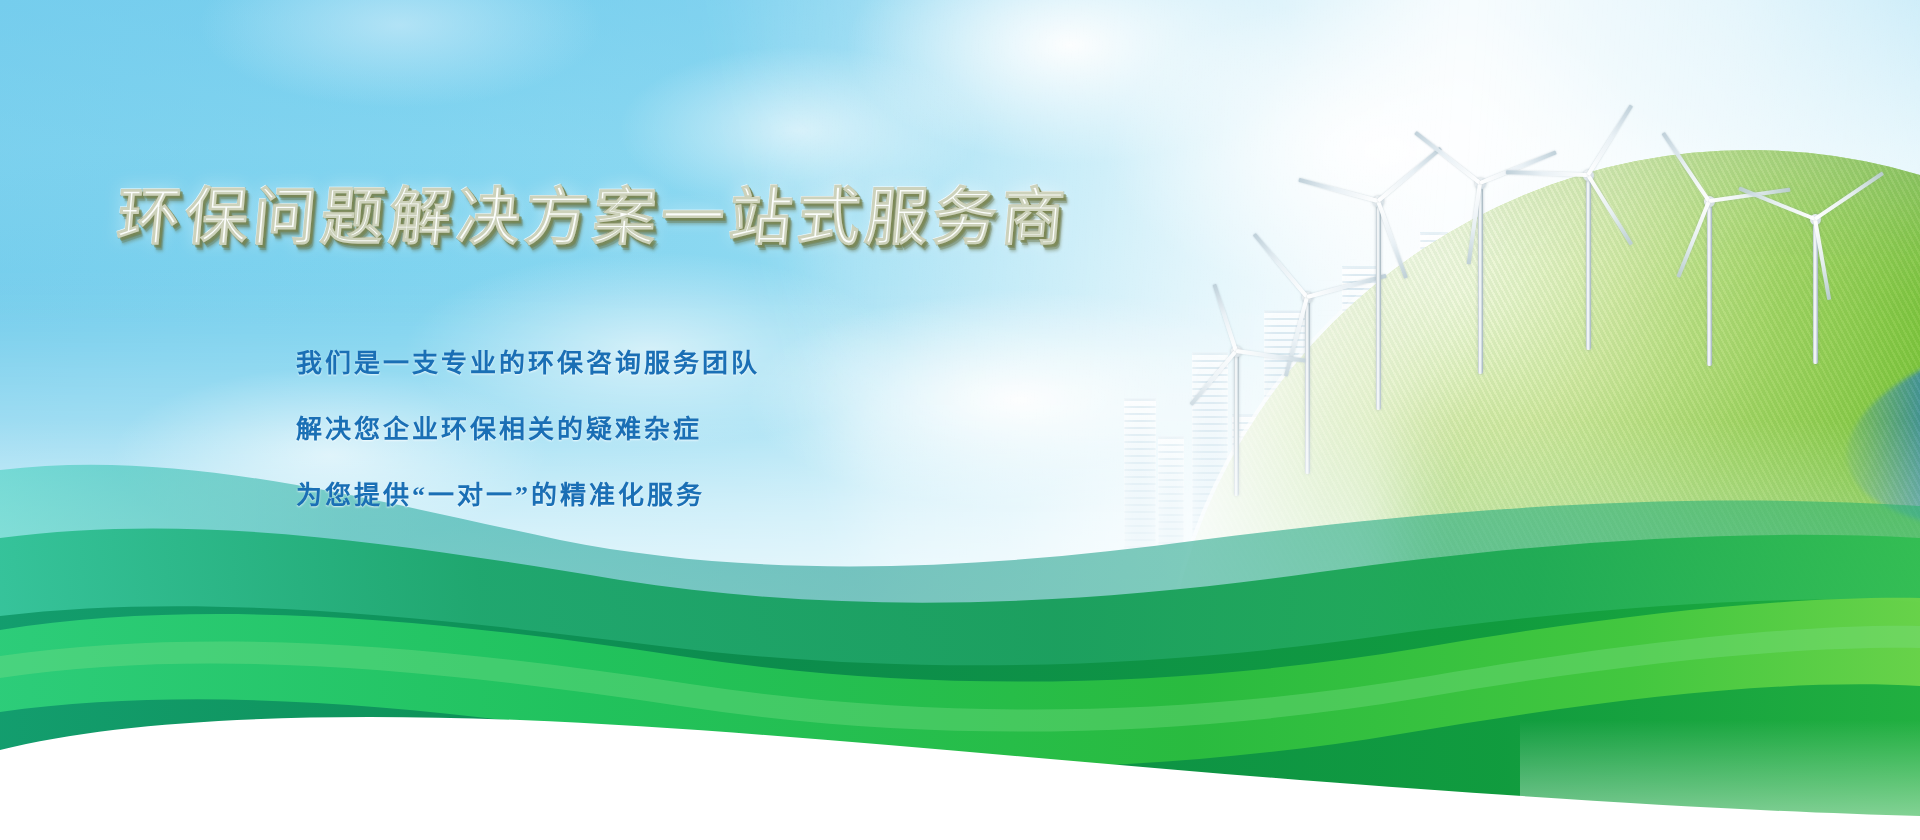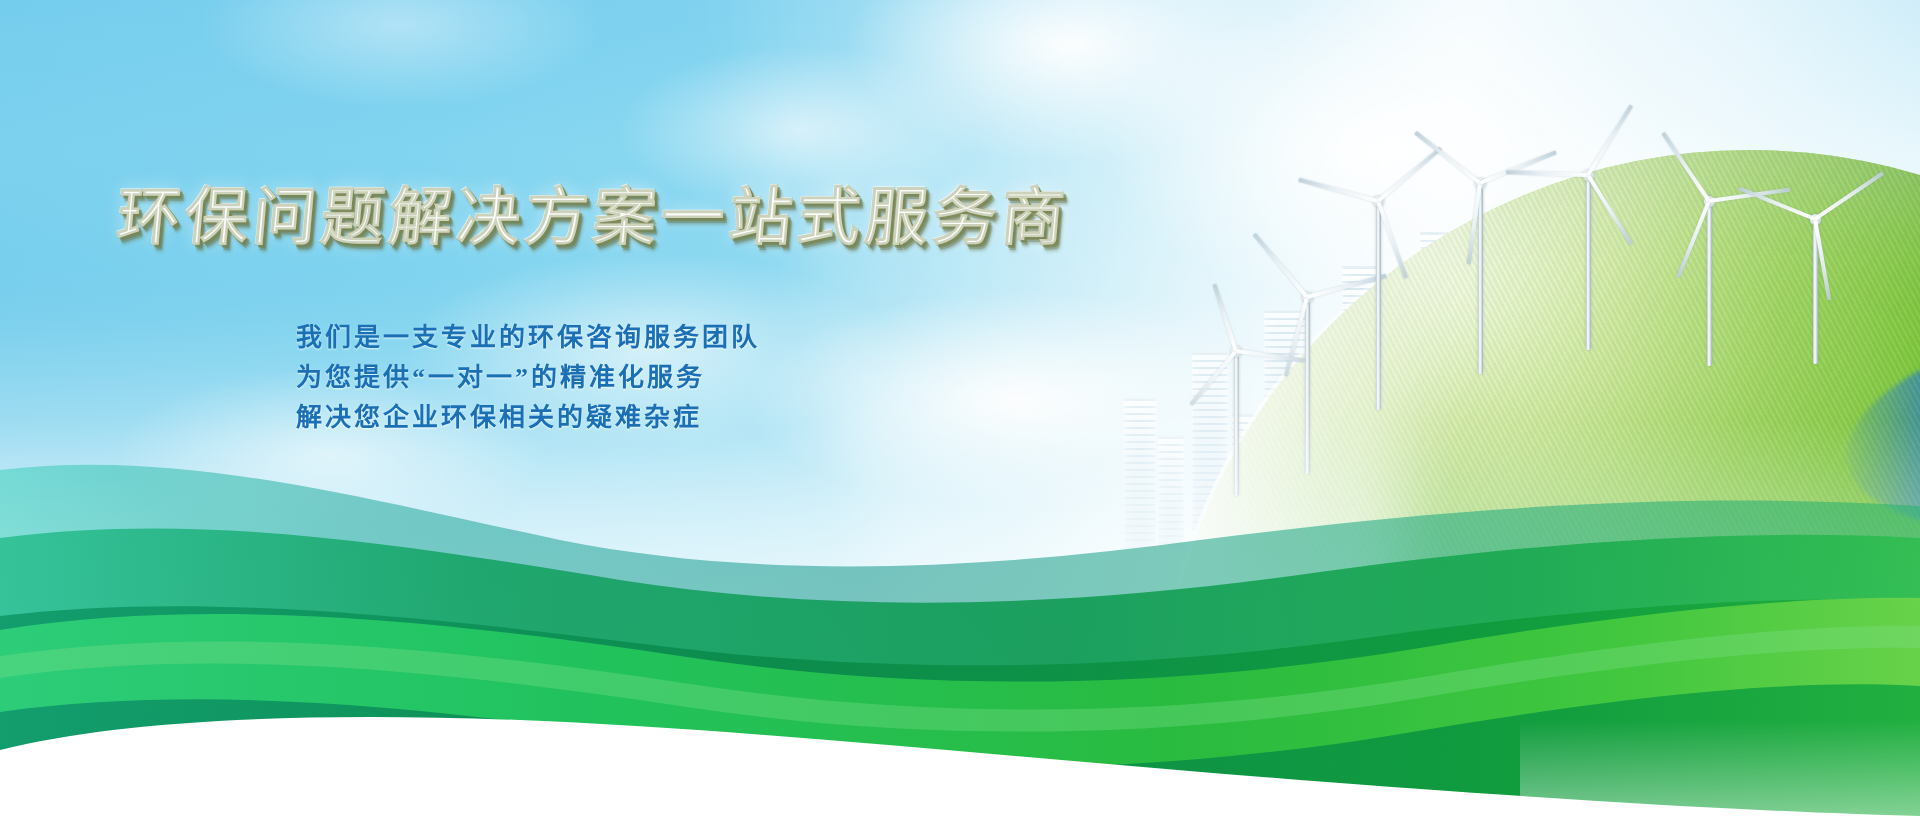--- a/index.html
+++ b/index.html
@@ -361,21 +361,21 @@
     top: 318px;
     font-family: "Liberation Serif", "DejaVu Serif", serif;
     font-size: 26px;
     font-weight: bold;
     line-height: 40px;
     color: #1a6fb5;
     letter-spacing: 3px;
     white-space: nowrap;
     text-shadow: 0 1px 2px rgba(255,255,255,0.75);
   }
-  .subtitle .ln { display: block; }
+  .subtitle .ln { display: block; margin-top: 26px; }
 </style>
 </head>
 <body>
 
 <div class="banner">
 
   <div class="sky-base"></div>
   <div class="sky-top-wash"></div>
 
   <div class="cloud c1"></div>
@@ -541,17 +541,17 @@
                L1920,420 L0,420 Z" fill="#ffffff"></path>
 
       <rect x="1520" y="300" width="400" height="120" fill="url(#gFadeV)"></rect>
     </svg>
   </div>
 
   <div class="headline">环保问题解决方案一站式服务商</div>
 
   <div class="subtitle">
     <span class="ln">我们是一支专业的环保咨询服务团队</span>
+    <span class="ln">解决您企业环保相关的疑难杂症</span>
     <span class="ln">为您提供“一对一”的精准化服务</span>
-    <span class="ln">解决您企业环保相关的疑难杂症</span>
   </div>
 
 </div>
 
 </body></html>

